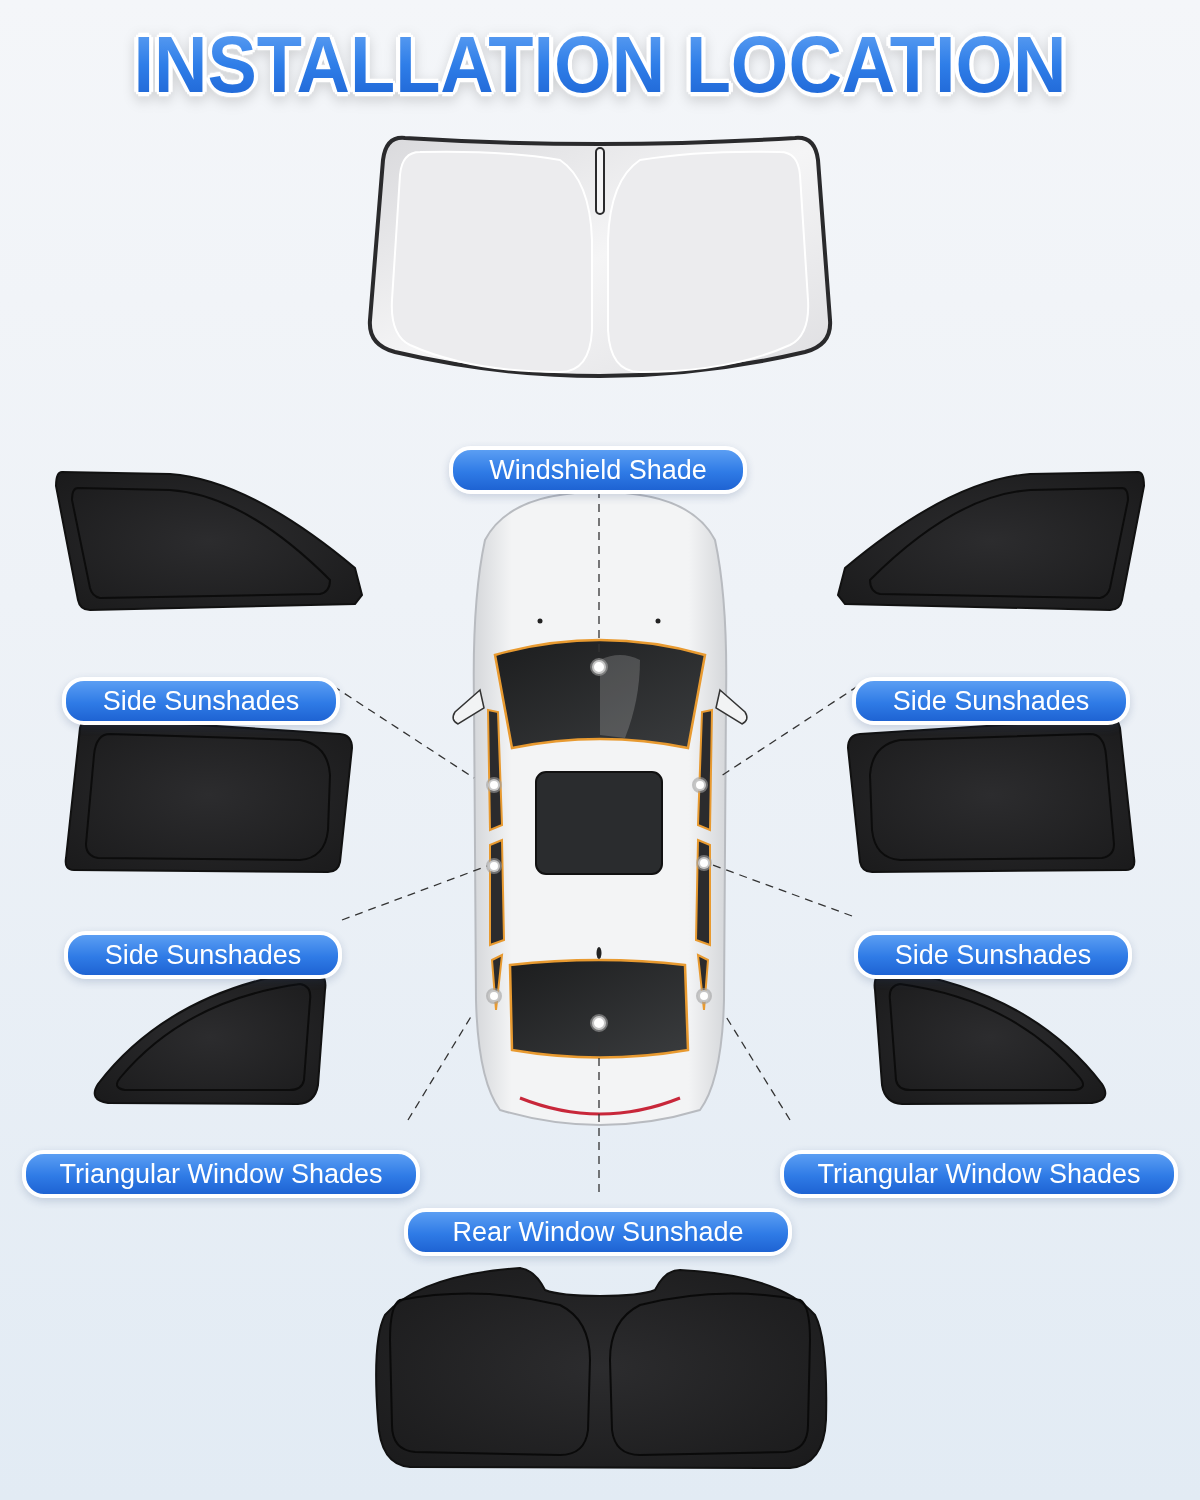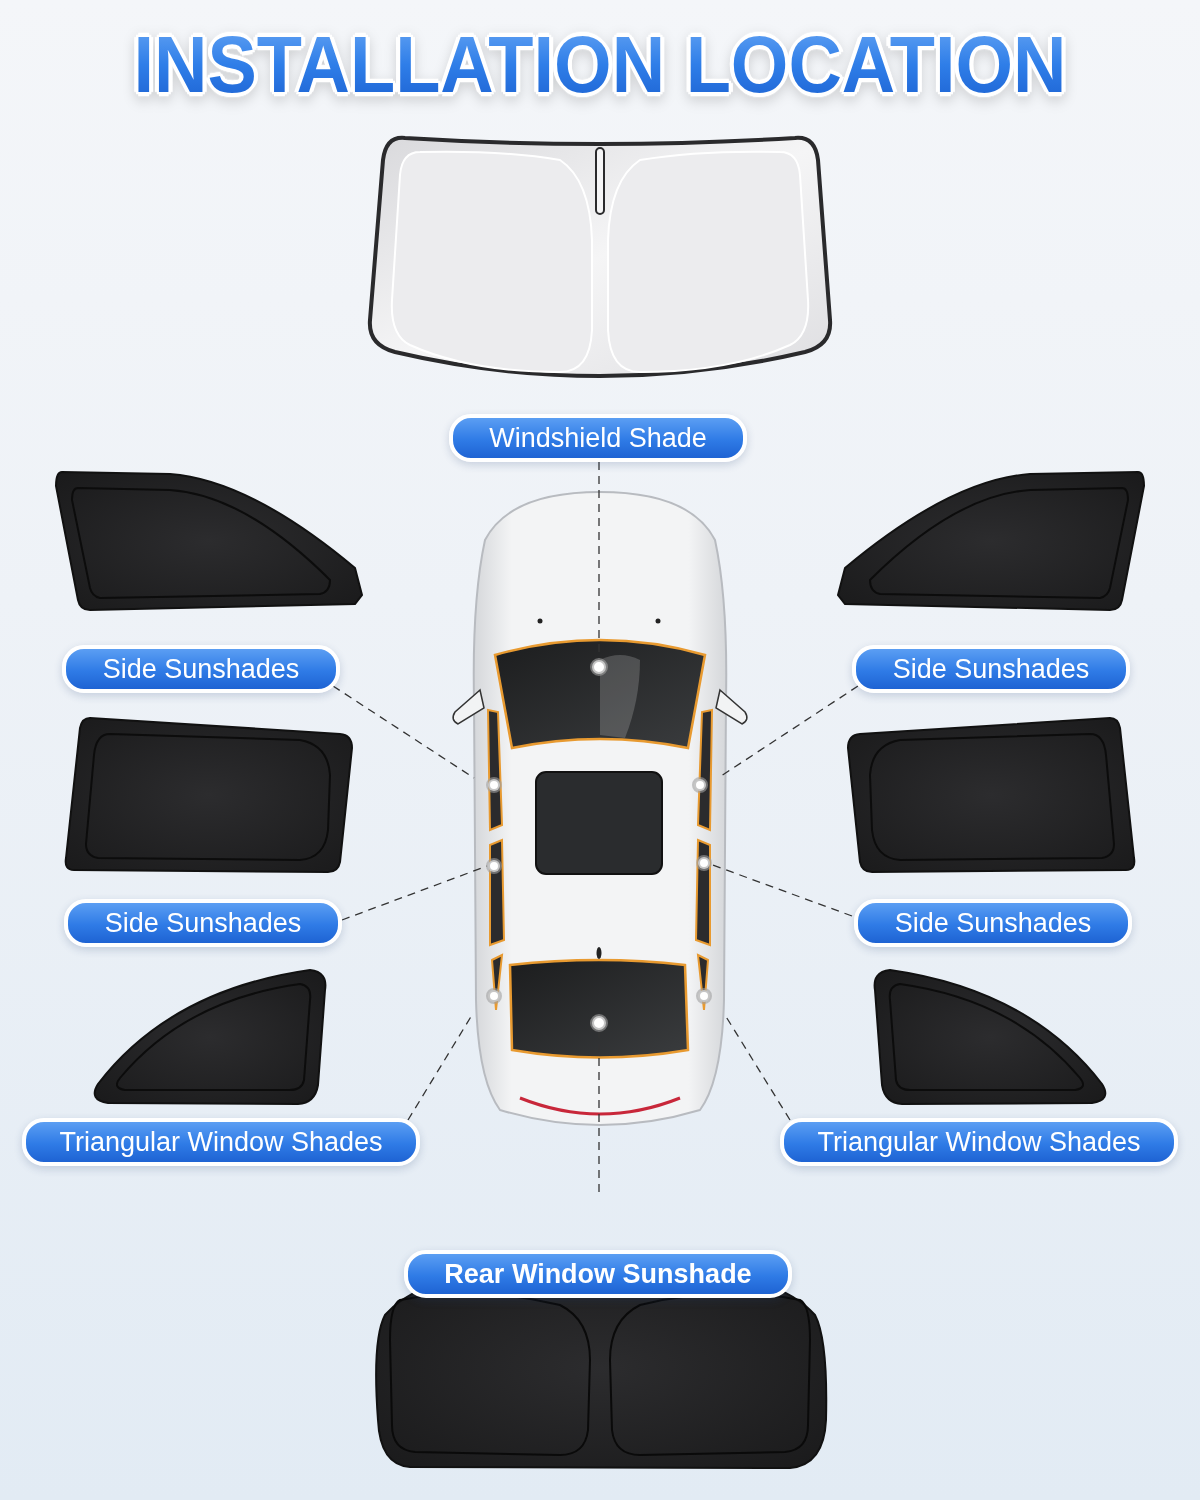--- a/index.html
+++ b/index.html
@@ -14,21 +14,21 @@
     letter-spacing: 0px; transform: scaleY(1.08);
     background: linear-gradient(180deg, #6aa8f5 0%, #2f7ee8 50%, #1a5fd0 100%);
     -webkit-background-clip: text; background-clip: text; color: transparent;
     filter: drop-shadow(0 0 0 #fff) drop-shadow(2px 2px 0 #fff) drop-shadow(-2px -2px 0 #fff) drop-shadow(2px -2px 0 #fff) drop-shadow(-2px 2px 0 #fff) drop-shadow(0 4px 6px rgba(0,0,0,0.15));
   }
   .pill {
     position: absolute; height: 40px; border-radius: 22px;
     background: linear-gradient(180deg, #5b9ef3 0%, #2f7be6 55%, #1e63d3 100%);
     border: 4px solid #fff; box-shadow: 0 3px 8px rgba(40,70,120,0.2);
     color: #fff; font-size: 27px; line-height: 40px; text-align: center;
-    font-family: "Liberation Sans", sans-serif; white-space: nowrap;
+    font-family: "Liberation Sans", sans-serif; white-space: nowrap; margin-top: 32px;
   }
   svg.layer { position: absolute; left: 0; top: 0; }
 </style>
 </head>
 <body>
 
 <div class="title">INSTALLATION LOCATION</div>
 
 <svg class="layer" width="1200" height="1500" viewBox="0 0 1200 1500">
   <defs>
@@ -141,13 +141,13 @@
   </g>
 </svg>
 
 <div class="pill" style="left:449px; top:414px; width:290px;">Windshield Shade</div>
 <div class="pill" style="left:62px; top:645px; width:270px;">Side Sunshades</div>
 <div class="pill" style="left:852px; top:645px; width:270px;">Side Sunshades</div>
 <div class="pill" style="left:64px; top:899px; width:270px;">Side Sunshades</div>
 <div class="pill" style="left:854px; top:899px; width:270px;">Side Sunshades</div>
 <div class="pill" style="left:22px; top:1118px; width:390px;">Triangular Window Shades</div>
 <div class="pill" style="left:780px; top:1118px; width:390px;">Triangular Window Shades</div>
-<div class="pill" style="left:404px; top:1250px; width:380px;font-weight:bold;">Rear Window Sunshade</div>
+<div class="pill" style="left:404px; top:1176px; width:380px;">Rear Window Sunshade</div>
 
 </body></html>

